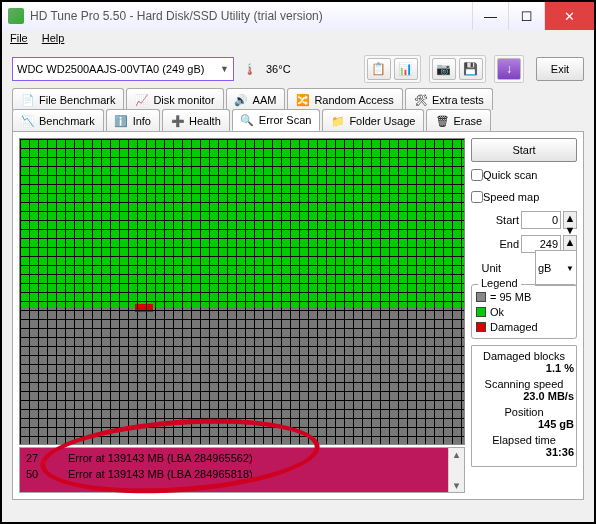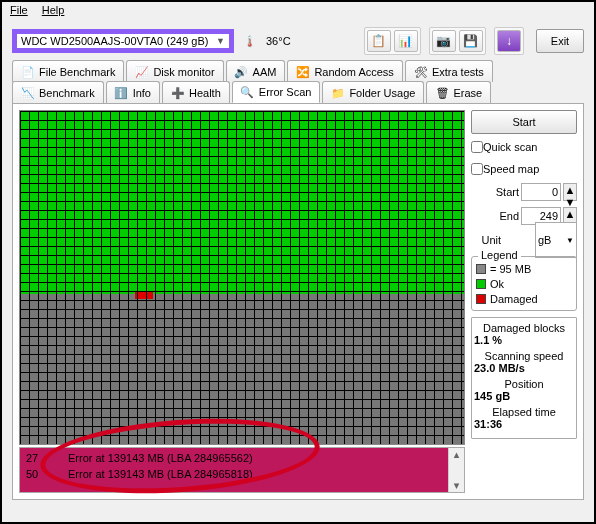--- a/index.html
+++ b/index.html
@@ -7,21 +7,21 @@
 .window { width: 596px; height: 524px; border: 2px solid #000; background: #f0f0f0; display: flex; flex-direction: column; }
 .titlebar { height: 28px; background: linear-gradient(#fff,#eef); display: flex; align-items: center; padding-left: 6px; }
 .titlebar .icon { width: 16px; height: 16px; background: linear-gradient(135deg,#6a6,#3a3); border-radius: 2px; margin-right: 6px; }
 .titlebar .title { color: #555; font-size: 12px; flex: 1; }
 .winbtns { display: flex; height: 100%; }
 .winbtn { width: 36px; display: flex; align-items: center; justify-content: center; border-left: 1px solid #ddd; font-size: 13px; font-family: Arial; }
 .winbtn.close { background: #e04040; color: #fff; width: 50px; }
 .menubar { height: 20px; padding: 2px 8px; display: flex; gap: 14px; }
 .menubar span { text-decoration: underline; text-underline-offset: 1px; }
 .toolbar { height: 38px; padding: 4px 10px; display: flex; align-items: center; gap: 8px; }
-.drivesel { width: 222px; height: 24px; border: 5px solid #8b5cf6; background: #fff; display: flex; align-items: center; padding: 0 4px; justify-content: space-between; }
+.drivesel { width: 222px; height: 24px; border: 1px solid #8b5cf6; background: #fff; display: flex; align-items: center; padding: 0 4px; justify-content: space-between; }
 .drivesel .dd { font-size: 9px; color: #555; }
 .therm { width: 16px; height: 22px; display: inline-flex; align-items: center; justify-content: center; }
 .temp { font-weight: normal; }
 .tbgroup { display: flex; gap: 3px; border: 1px solid #ccc; padding: 2px; background: #f8f8f8; border-radius: 2px; }
 .tbbtn { width: 24px; height: 22px; border: 1px solid #bbb; background: linear-gradient(#fff,#e8e8e8); border-radius: 2px; display: flex; align-items: center; justify-content: center; font-size: 12px; }
 .tbbtn.purple { background: linear-gradient(#b080e0,#8040c0); color: #fff; }
 .exitbtn { width: 48px; height: 24px; border: 1px solid #999; background: linear-gradient(#fff,#e4e4e4); border-radius: 2px; margin-left: 4px; }
 .tabs { padding: 0 10px; }
 .tabrow { display: flex; position: relative; }
 .tab { height: 22px; border: 1px solid #aaa; border-bottom: none; background: linear-gradient(#fff,#eee); padding: 0 8px; display: flex; align-items: center; gap: 4px; border-radius: 3px 3px 0 0; margin-right: 2px; white-space: nowrap; }
@@ -49,27 +49,36 @@
 .rangerow input { width: 40px; height: 18px; border: 1px solid #aaa; text-align: right; padding-right: 2px; }
 .spin { width: 14px; height: 18px; border: 1px solid #aaa; display: flex; flex-direction: column; font-size: 6px; align-items: center; justify-content: space-around; background: #eee; }
 .unitsel { width: 42px; height: 36px; border: 1px solid #aaa; background: #fff; display: flex; align-items: center; justify-content: space-between; padding: 0 2px; margin-left: auto; }
 .unitsel .dd { font-size: 8px; }
 .legend { border: 1px solid #aaa; border-radius: 3px; padding: 4px; position: relative; margin-top: 2px; }
 .legend .lg { position: absolute; top: -8px; left: 6px; background: #fff; padding: 0 3px; }
 .legrow { display: flex; align-items: center; gap: 4px; height: 15px; }
 .sw { width: 10px; height: 10px; border: 1px solid #444; }
 .statsbox { border: 1px solid #aaa; border-radius: 1px; padding: 4px 2px; margin-top: 2px; }
 .statlbl { text-align: center; }
-.statval { text-align: left; font-weight: bold; margin-bottom: 4px; }
+.statval { text-align: right; font-weight: bold; margin-bottom: 4px; }
 .circle { position: absolute; border: 5px solid #d00020; border-radius: 50%; width: 280px; height: 72px; top: 420px; left: 40px; transform: rotate(-4deg); pointer-events: none; }
 </style>
 </head>
 <body>
 
 <div class="window">
+  <div class="titlebar">
+    <span class="icon"></span>
+    <span class="title">HD Tune Pro 5.50 - Hard Disk/SSD Utility (trial version)</span>
+    <div class="winbtns">
+      <div class="winbtn">—</div>
+      <div class="winbtn">☐</div>
+      <div class="winbtn close">✕</div>
+    </div>
+  </div>
 
   <div class="menubar">
     <span>File</span>
     <span>Help</span>
   </div>
 
   <div class="toolbar">
     <div class="drivesel">
       <span>WDC WD2500AAJS-00VTA0 (249 gB)</span>
       <span class="dd">▼</span>

